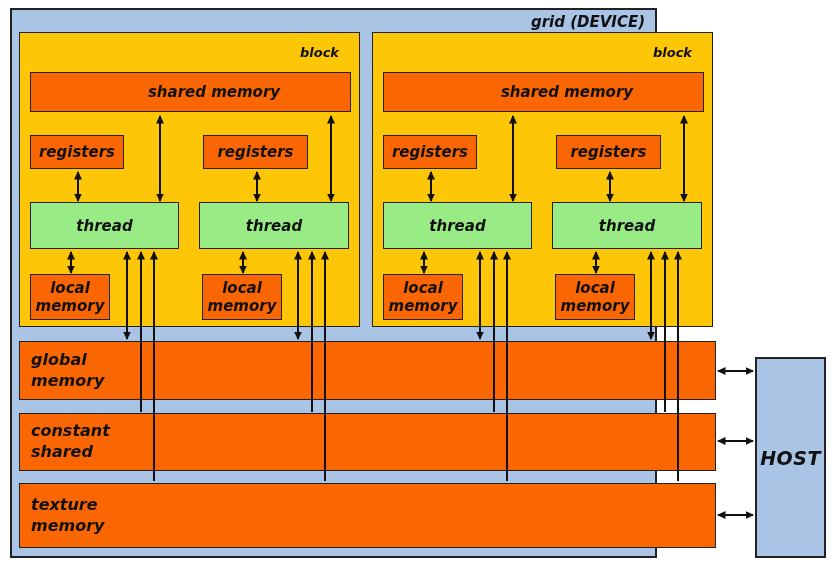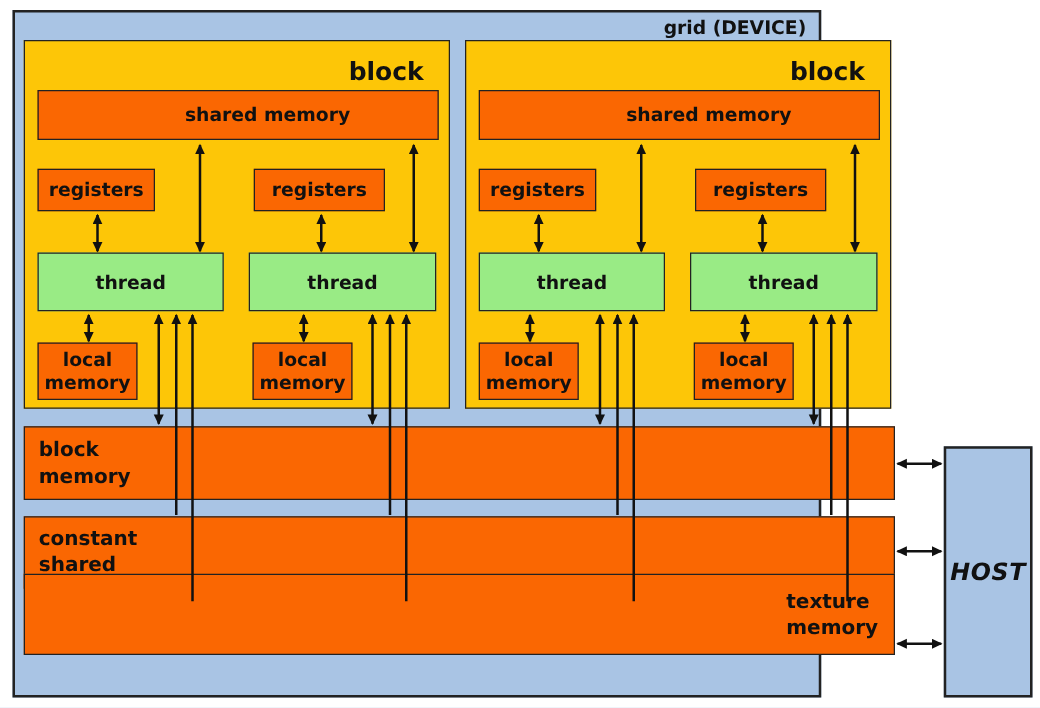--- a/index.html
+++ b/index.html
@@ -18,40 +18,41 @@
     height: 566px;
     background: #ffffff;
   }
   .device {
     position: absolute;
     left: 10px; top: 8px;
     width: 647px; height: 550px;
     background: var(--device_fill, #a9c4e4);
     border: 2px solid var(--border_dark, #222222);
     box-sizing: border-box;
+    font-style: italic;
   }
   .device-label {
     position: absolute;
     top: 3px; right: 10px;
     font-size: 15px;
     font-weight: bold;
   }
   .block {
     position: absolute;
     width: 341px; height: 295px;
     background: var(--block_fill, #fdc607);
     border: 1.5px solid var(--border_dark, #222222);
     box-sizing: border-box;
   }
   .block--1 { left: 7px; top: 22px; }
   .block--2 { left: 360px; top: 22px; }
   .block-label {
     position: absolute;
     top: 12px; right: 20px;
-    font-size: 20px;
+    font-size: 13px;
     font-weight: bold;
   }
   .box {
     position: absolute;
     background: var(--memory_fill, #fa6702);
     border: 1.5px solid var(--border_dark, #222222);
     box-sizing: border-box;
     display: flex;
     align-items: center;
     justify-content: center;
@@ -83,21 +84,21 @@
   .membar span {
     display: block;
     width: 86px;
     margin-left: 11px;
     font-size: 16px;
     font-weight: bold;
     line-height: 1.3;
   }
   .membar--global   { top: 331px; height: 59px; }
   .membar--constant { top: 403px; height: 58px; }
-  .membar--texture  { top: 449px; height: 65px; justify-content: flex-end; }
+  .membar--texture  { top: 473px; height: 65px; }
   .host {
     position: absolute;
     left: 755px; top: 357px;
     width: 71px; height: 201px;
     background: var(--host_fill, #a9c4e4);
     border: 2px solid var(--border_dark, #222222);
     box-sizing: border-box;
     display: flex;
     align-items: center;
     justify-content: center;
@@ -139,21 +140,21 @@
       <div class="box shared">shared memory</div>
       <div class="box reg--1">registers</div>
       <div class="box reg--2">registers</div>
       <div class="box thread thread--1">thread</div>
       <div class="box thread thread--2">thread</div>
       <div class="box local--1">local memory</div>
       <div class="box local--2">local memory</div>
     </div>
 
     <div class="membar membar--global">
-      <span>block memory</span>
+      <span>global memory</span>
     </div>
     <div class="membar membar--constant">
       <span>constant shared</span>
     </div>
     <div class="membar membar--texture">
       <span>texture memory</span>
     </div>
   </div>
 
   <div class="host">

